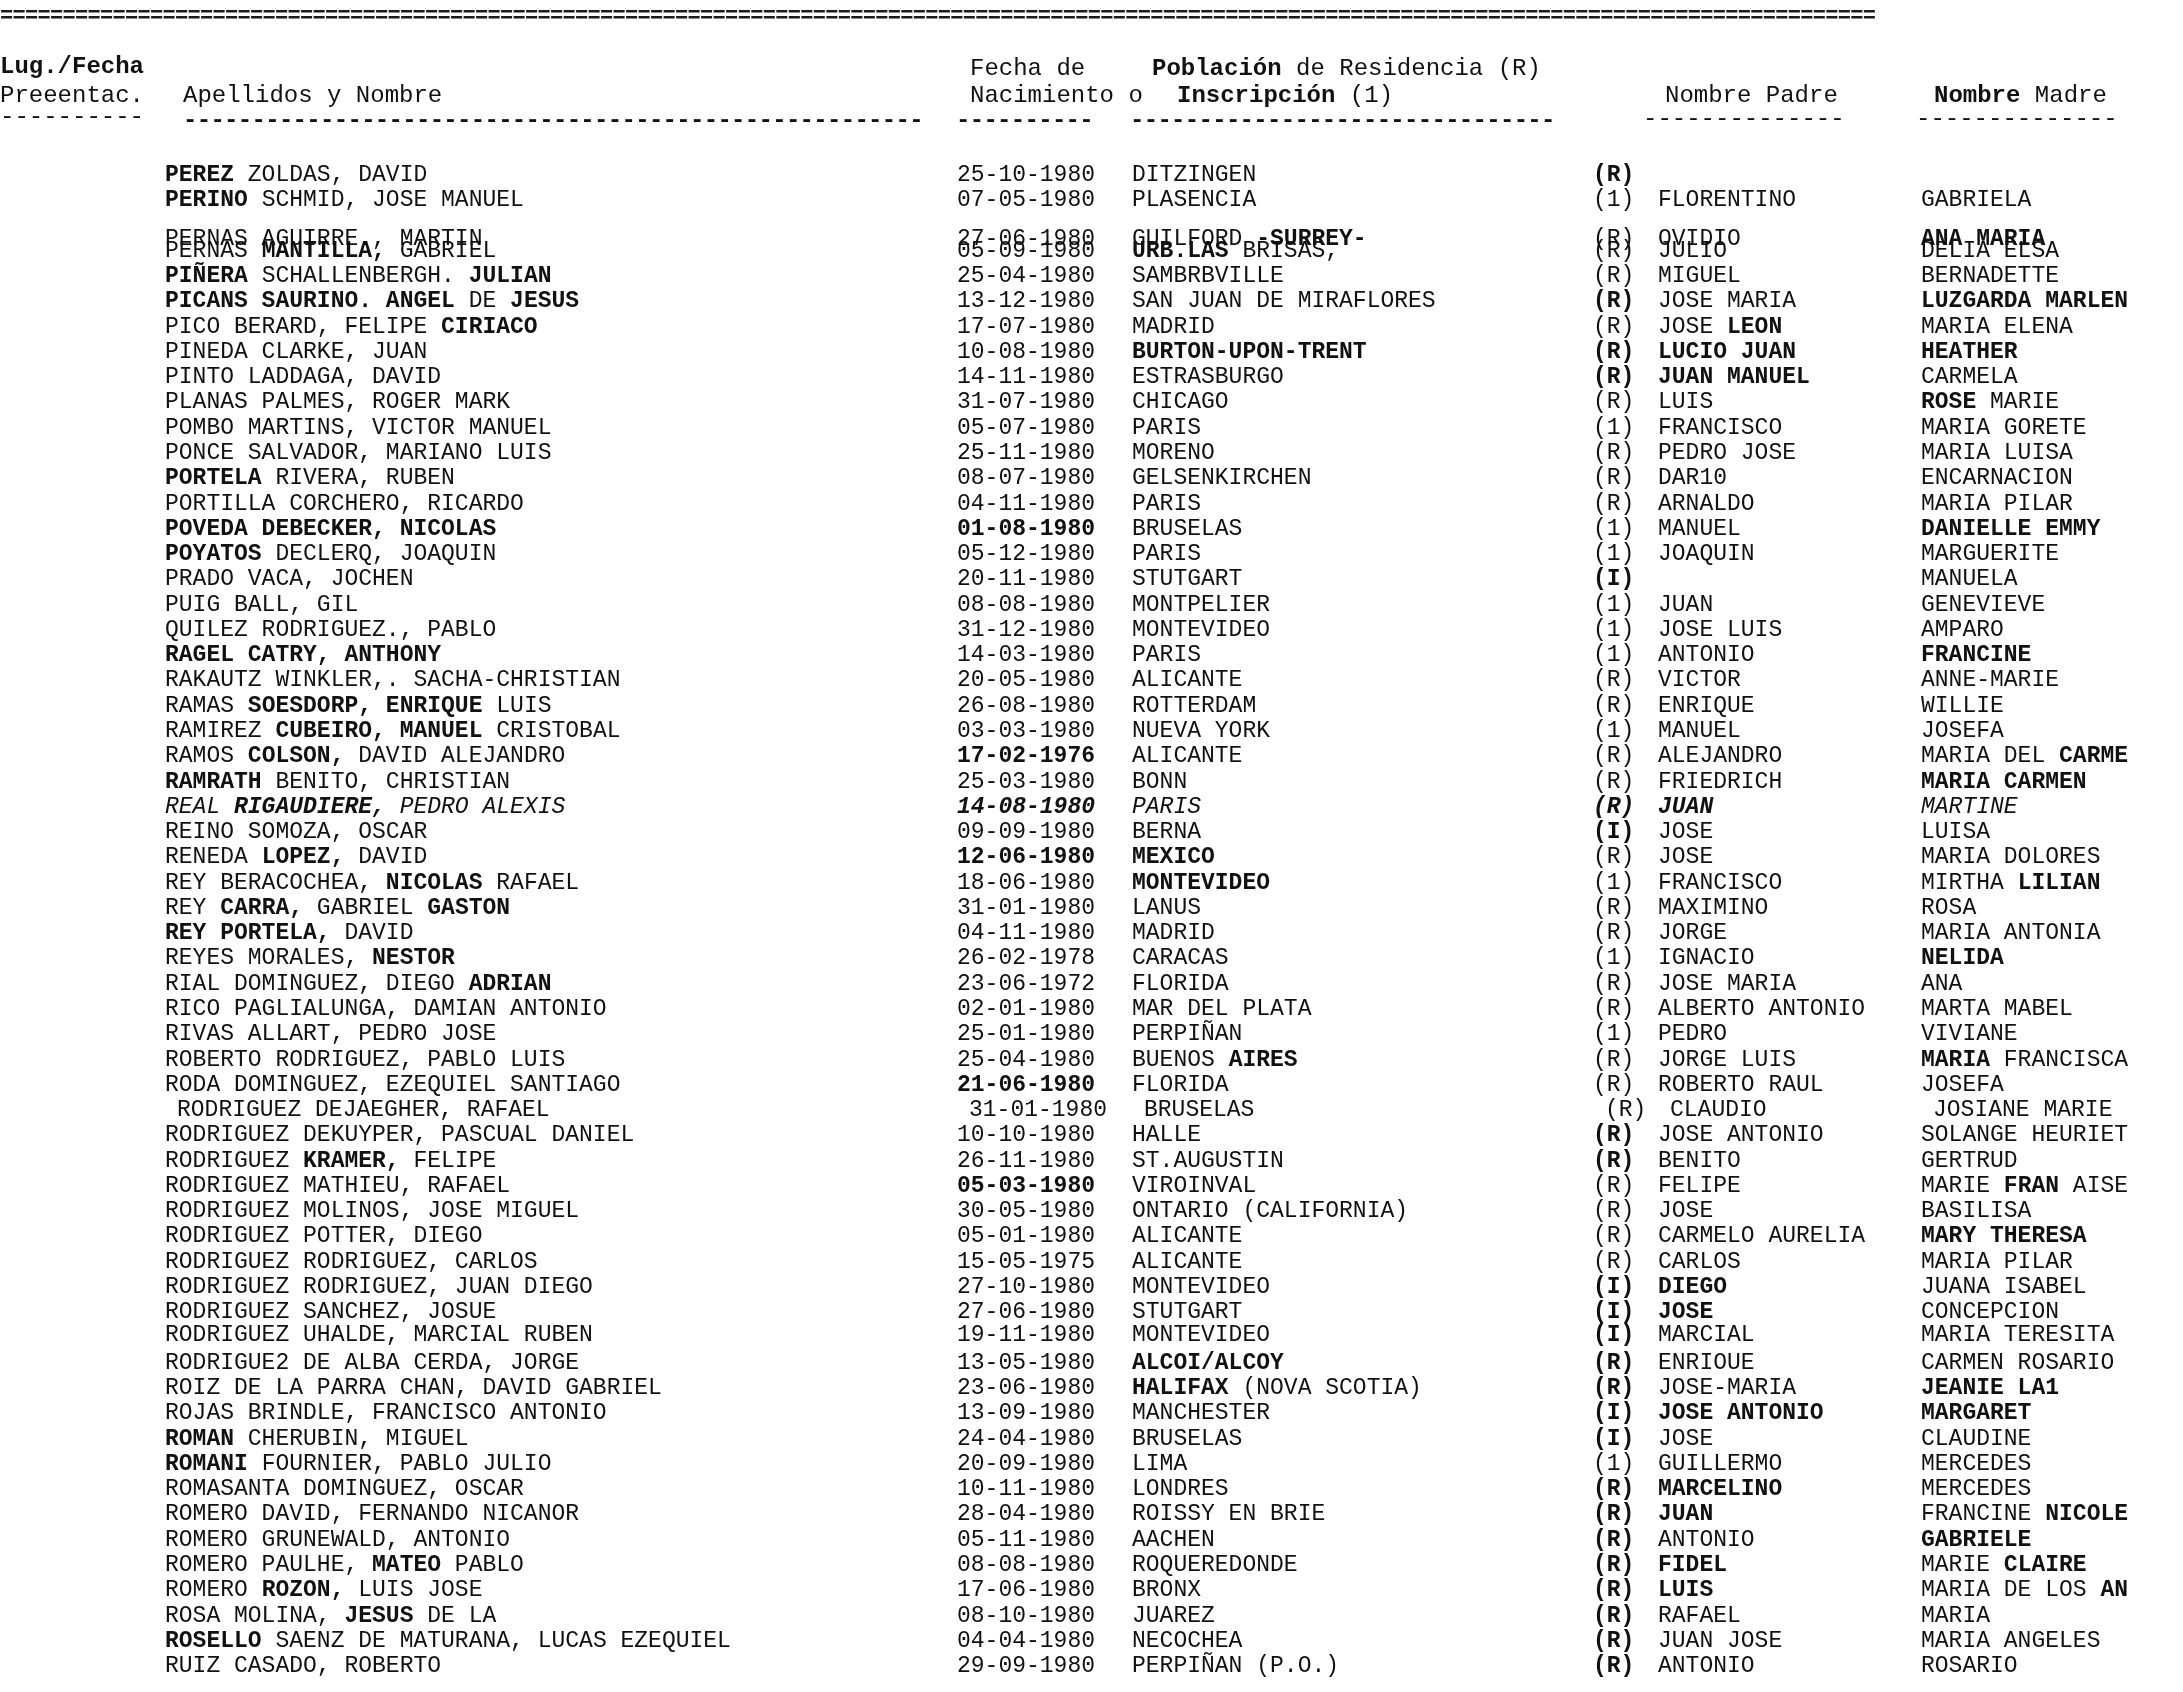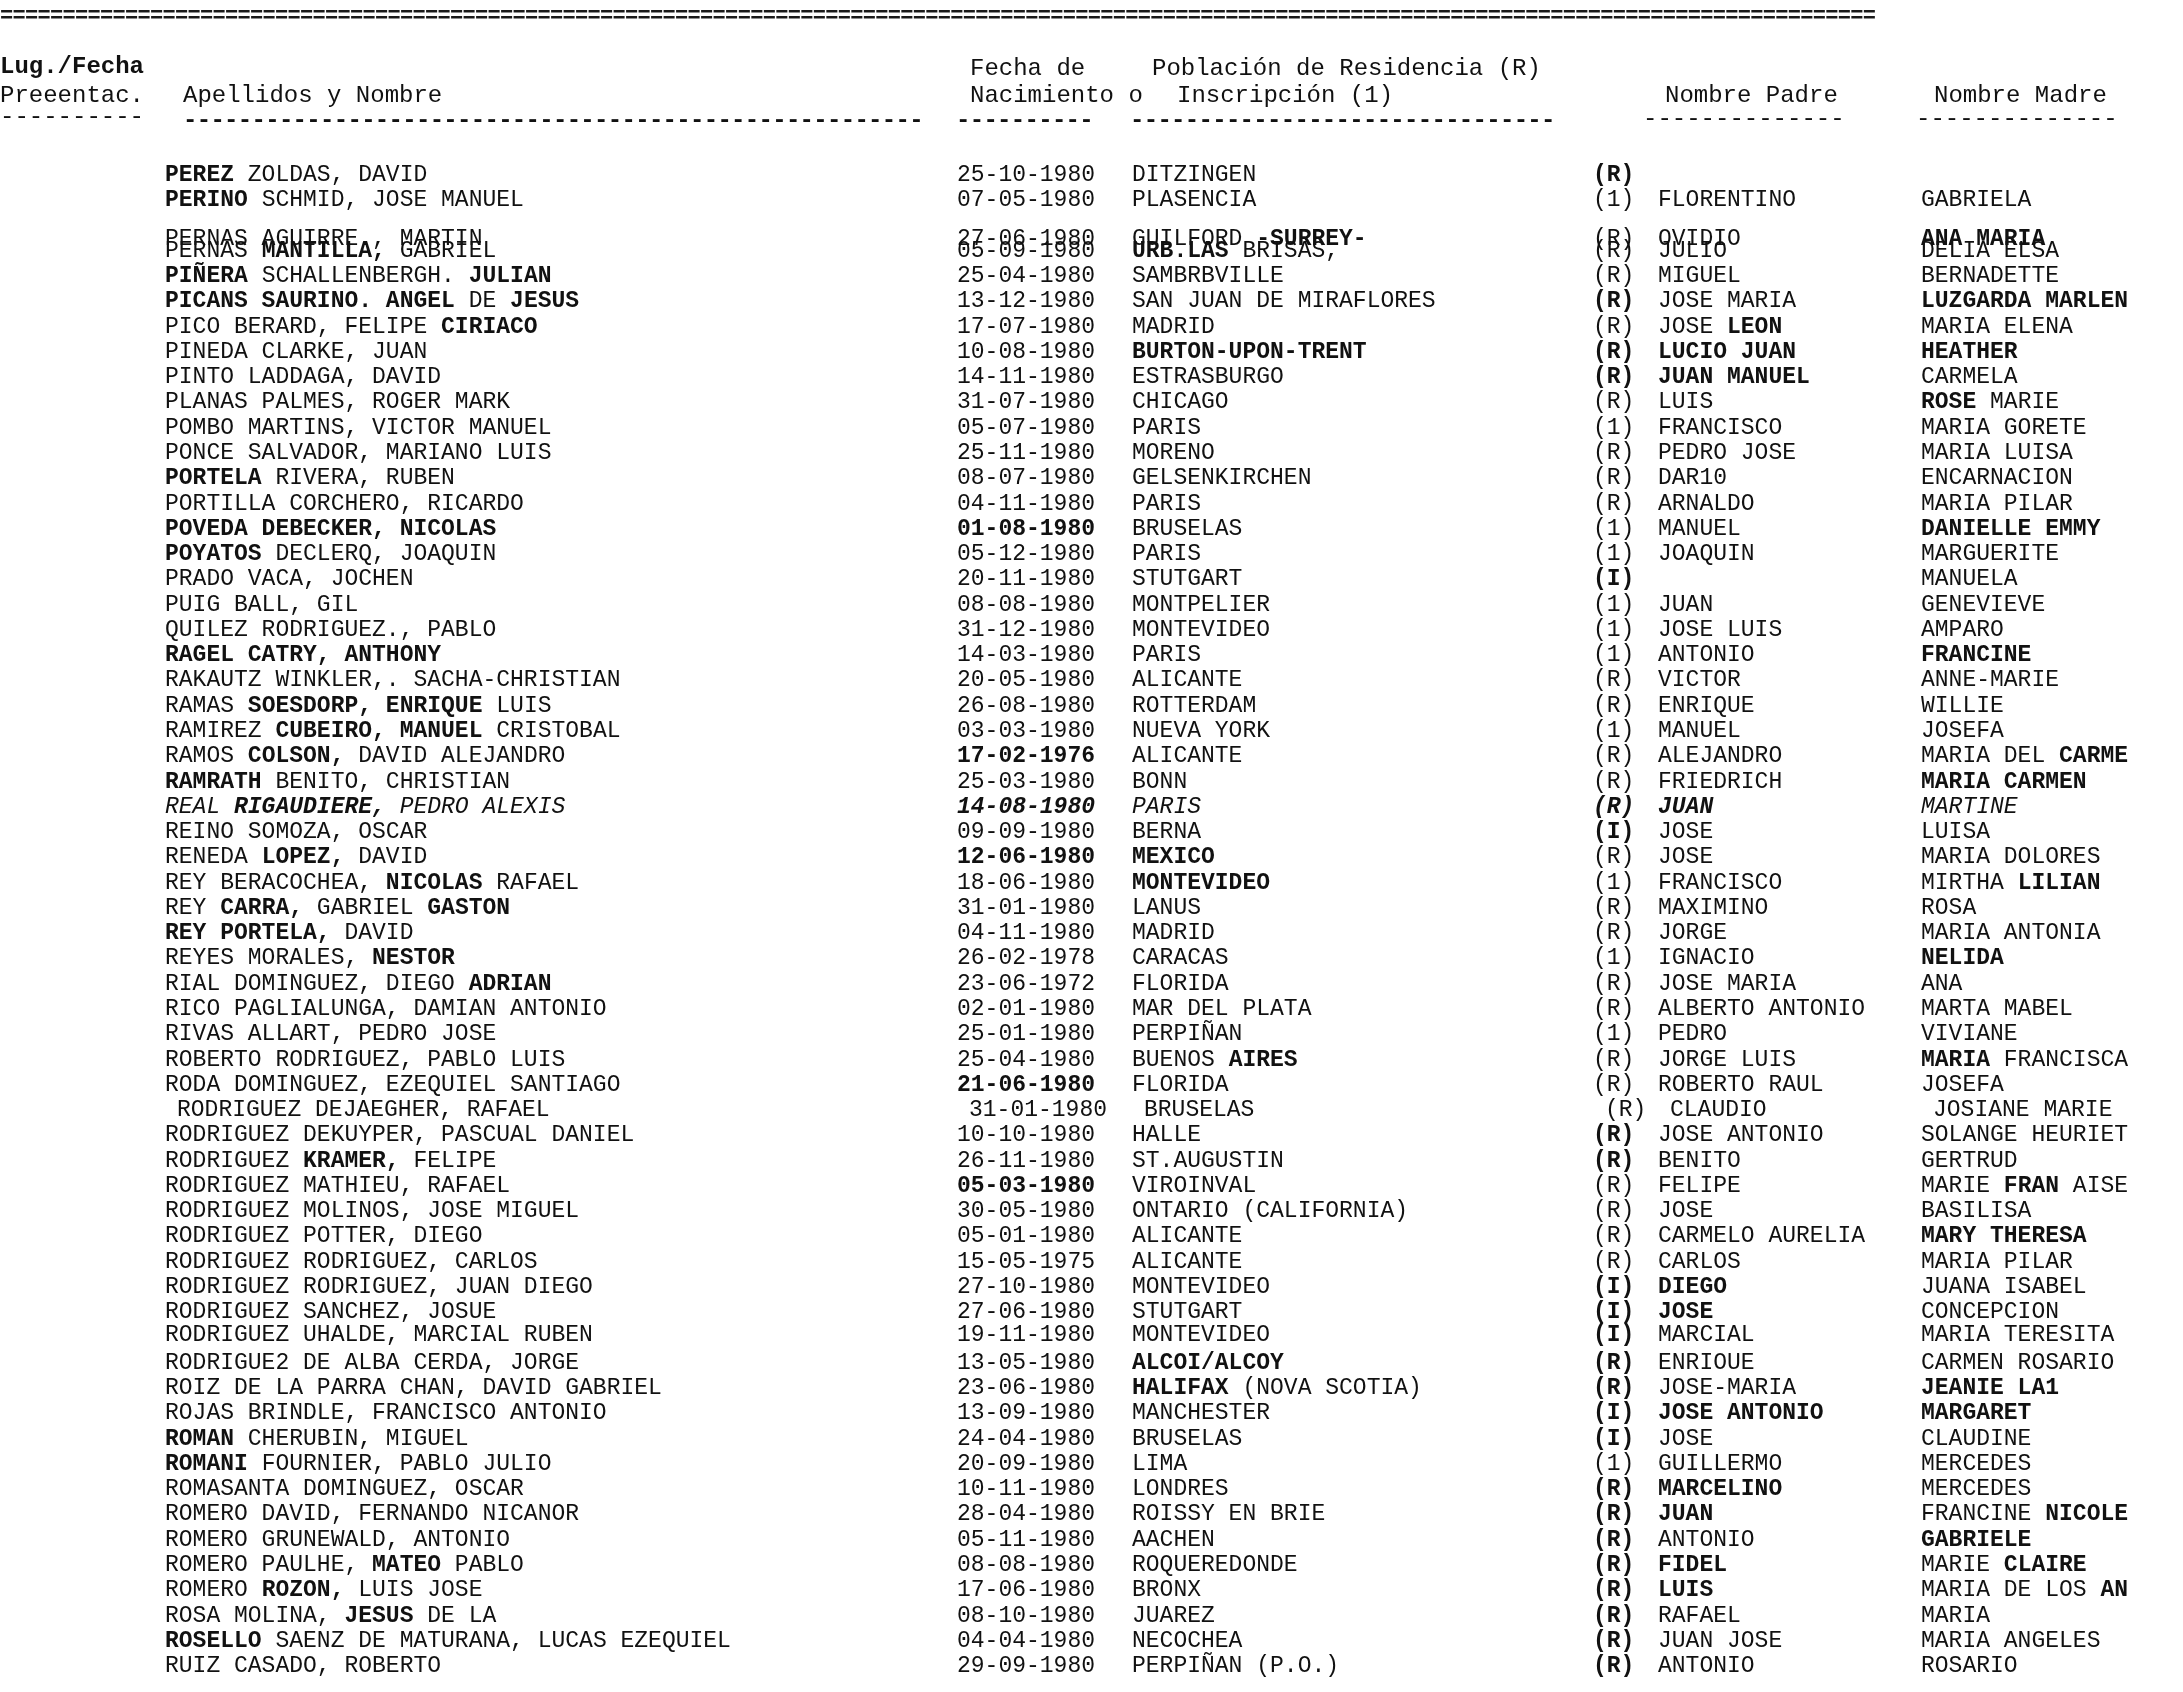--- a/index.html
+++ b/index.html
@@ -7,21 +7,21 @@
     width: 2183px; height: 1692px; overflow: hidden; position: relative;
     font-family: "Liberation Mono", "DejaVu Sans Mono", monospace;
     color: #111111;
   }
   .rule-top {
     position: absolute; left: 0; top: 5.9px; width: 2183px; height: 22px;
     font-size: 22px; line-height: 22px; font-weight: bold; white-space: pre;
     overflow: hidden; letter-spacing: -0.7px; color: #1a1a1a;
   }
   .hdr { position: absolute; font-size: 24px; line-height: 26.4px; white-space: pre; }
-  .hdr b { font-weight: normal; }
+  .hdr b { font-weight: bold; }
   .dash { position: absolute; font-size: 24px; line-height: 14.7px; white-space: pre; overflow: hidden; }
   .dash.heavy { font-weight: bold; letter-spacing: -0.7px; }
   .rows { position: absolute; left: 0; top: 163px; width: 2183px; }
   .row { position: absolute; left: 0; height: 25px; width: 2183px;
          font-size: 23px; line-height: 25px; white-space: pre; }
   .cell { position: absolute; top: 0; white-space: pre; }
   .c-name   { left: 165px; }
   .c-date   { left: 957px; }
   .c-place  { left: 1132px; }
   .c-flag   { left: 1593px; }

